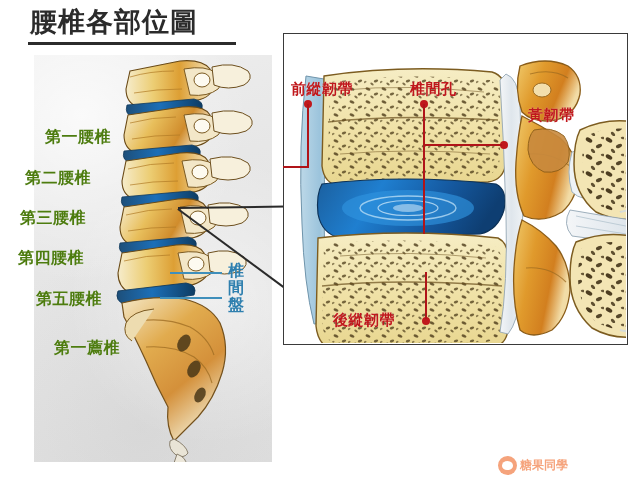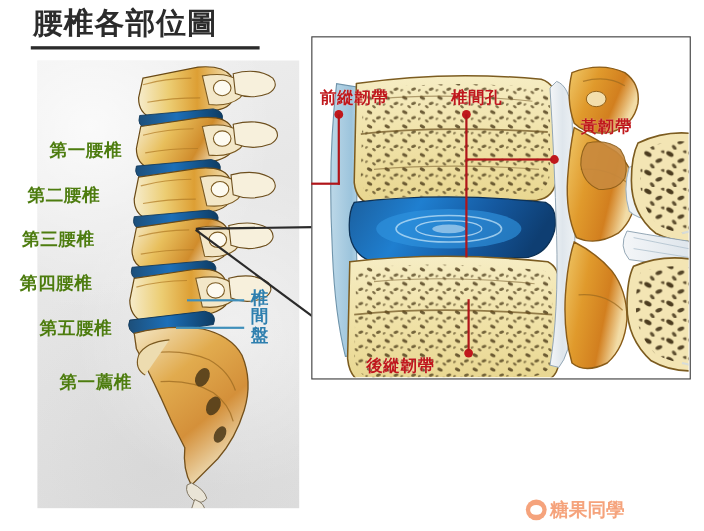--- a/index.html
+++ b/index.html
@@ -160,21 +160,21 @@
     position: relative;
   }
   .wm-logo::before{
     content:"";
     position:absolute; left:4px; top:5px;
     width:11px; height:9px;
     border-radius: 50% 50% 45% 45%;
     background:#fff;
   }
   .wm-text {
-    font-size: 17px;
+    font-size: 12px;
     font-weight: bold;
     color: #f2804a;
     letter-spacing: 0px;
     white-space: nowrap;
   }
 </style>
 </head>
 <body>
 
 <div id="page-root">
@@ -409,21 +409,21 @@
   <div class="lead lead-h" style="left:283px; top:166px; width:26px;"></div>
 
   <div class="ann-red" style="left:396px; top:80px;margin-left:14px;">椎間孔</div>
   <div class="dot" style="left:420px; top:100px;"></div>
   <div class="lead lead-v" style="left:423px; top:104px; height:130px;"></div>
 
   <div class="ann-red" style="left:512px; top:106px;margin-left:16px;">黃韌帶</div>
   <div class="dot" style="left:500px; top:141px;"></div>
   <div class="lead lead-h" style="left:424px; top:144px; width:78px;"></div>
 
-  <div class="ann-red" style="left:333px; top:311px;margin-top:12px;">後縱韌帶</div>
+  <div class="ann-red" style="left:333px; top:311px;">後縱韌帶</div>
   <div class="dot" style="left:422px; top:317px;"></div>
   <div class="lead lead-v" style="left:425px; top:272px; height:47px;"></div>
 
   <div class="watermark">
     <div class="wm-logo"></div>
     <div class="wm-text">糖果同學</div>
   </div>
 
 </div>
 

